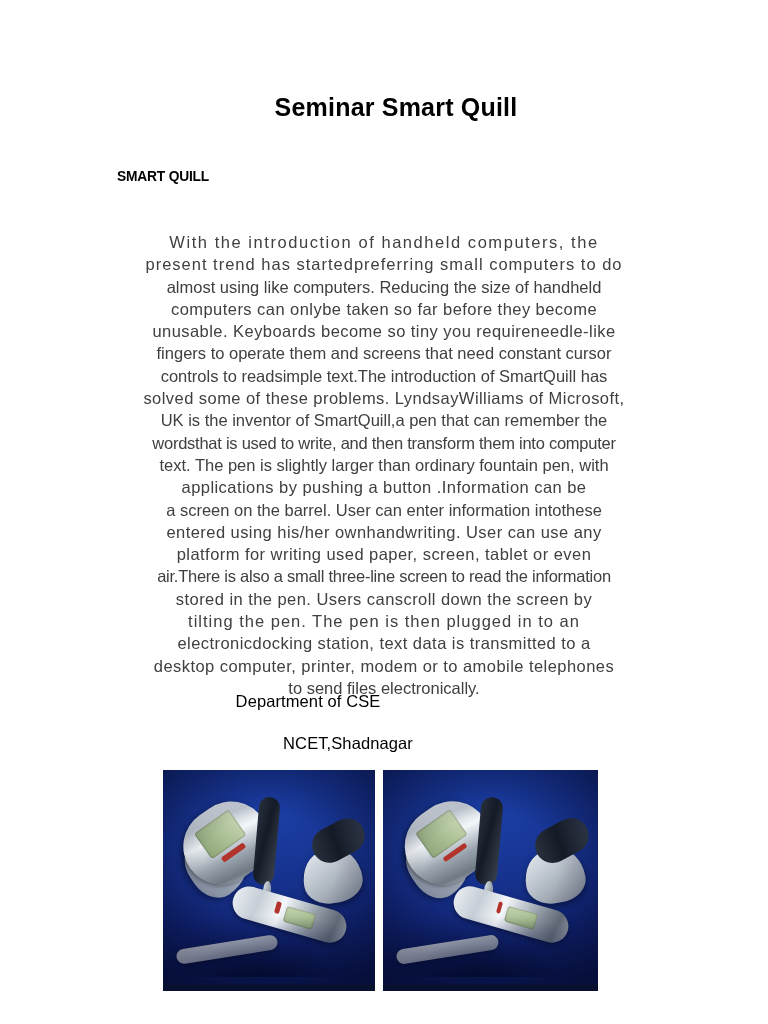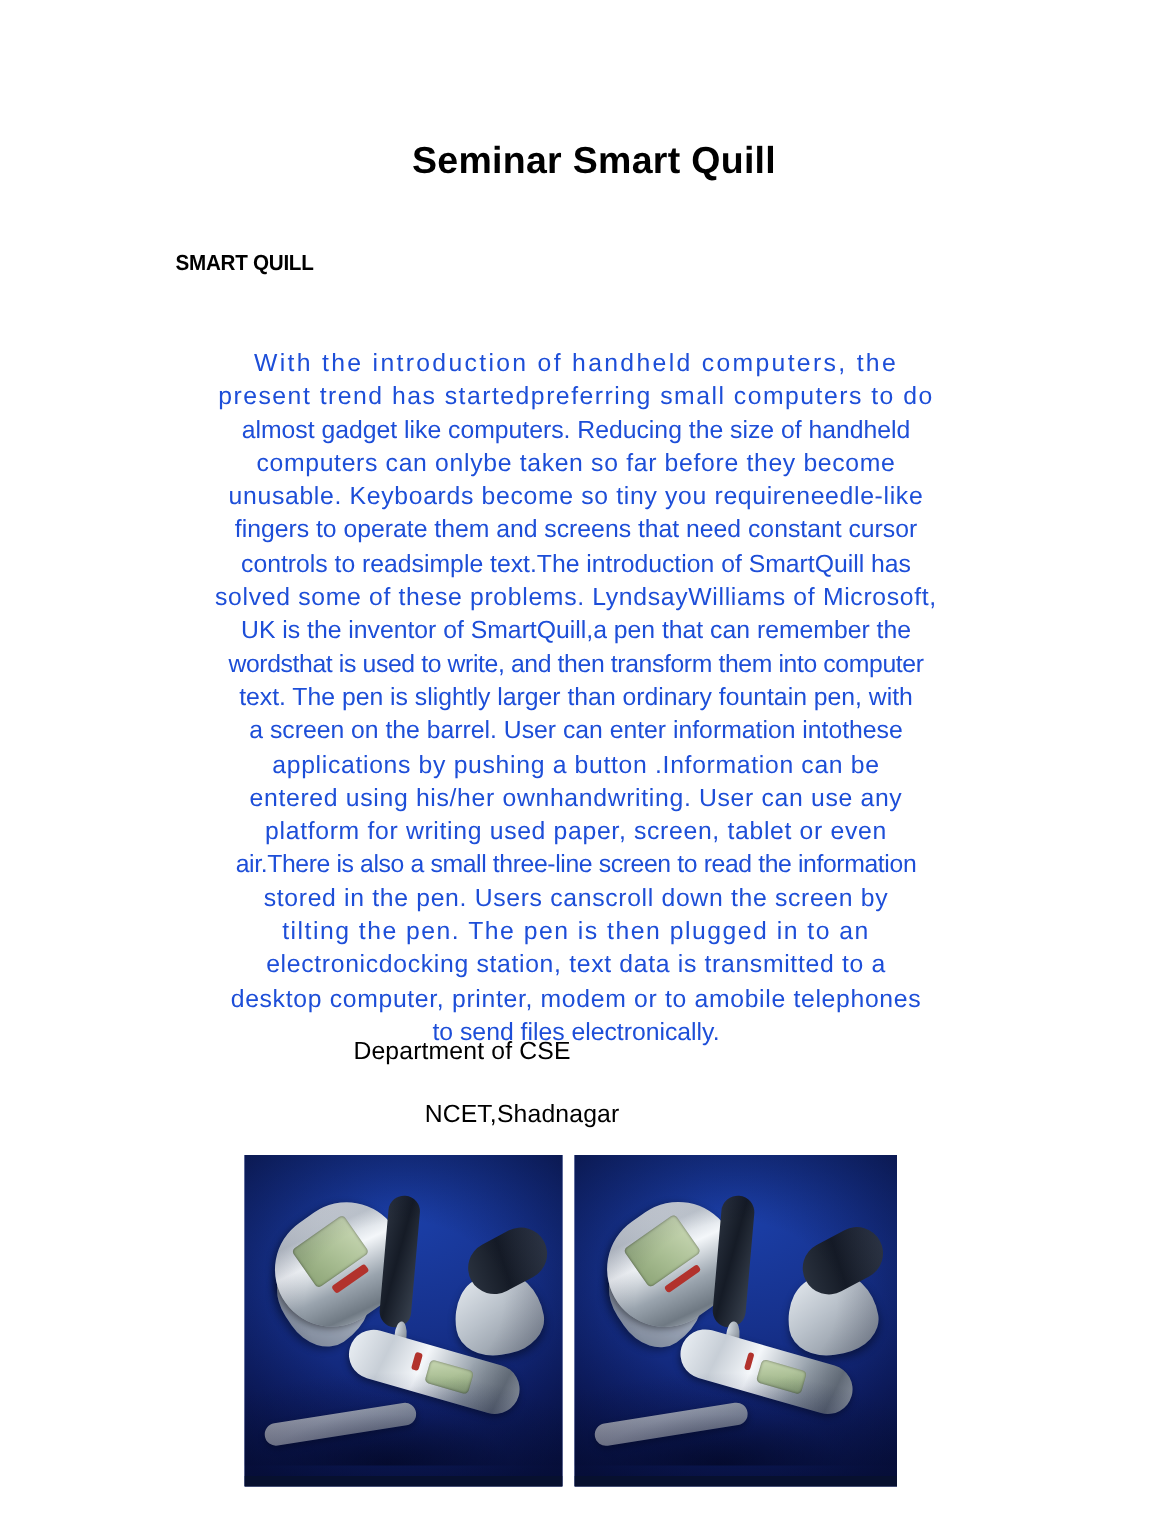--- a/index.html
+++ b/index.html
@@ -54,21 +54,21 @@
     left: 108px;
     top: 231px;
     width: 552px;
   }
   .tline {
     display: block;
     text-align: center;
     font-size: 16.5px;
     line-height: 22.3px;
     white-space: pre;
-    color: #1d4ed8;
+    color: #404040;
   }
   
   .t-w3   { letter-spacing: 1.55px; font-weight: 500; }
   .t-w2   { letter-spacing: 1.0px; }
   .t-w1   { letter-spacing: 0.45px; }
   .t-n    { letter-spacing: 0px; }
   .t-t    { letter-spacing: -0.25px; }
 
   
   .footer-line {
@@ -197,31 +197,31 @@
 
 <div class="page">
 
   <div class="doc-title">Seminar Smart Quill</div>
 
   <div class="sub-heading">SMART QUILL</div>
 
   <div class="body-block">
     <span class="tline t-w3">With the introduction of handheld computers, the</span>
     <span class="tline t-w2">present trend has startedpreferring small computers to do</span>
-    <span class="tline t-n">almost gadget like computers. Reducing the size of handheld</span>
+    <span class="tline t-n">almost using like computers. Reducing the size of handheld</span>
     <span class="tline t-w1">computers can onlybe taken so far before they become</span>
     <span class="tline t-w1">unusable. Keyboards become so tiny you requireneedle-like</span>
     <span class="tline t-n">fingers to operate them and screens that need constant cursor</span>
     <span class="tline t-n">controls to readsimple text.The introduction of SmartQuill has</span>
     <span class="tline t-w1">solved some of these problems. LyndsayWilliams of Microsoft,</span>
     <span class="tline t-n">UK is the inventor of SmartQuill,a pen that can remember the</span>
     <span class="tline t-t">wordsthat is used to write, and then transform them into computer</span>
     <span class="tline t-n">text. The pen is slightly larger than ordinary fountain pen, with</span>
+    <span class="tline t-w1">applications by pushing a button .Information can be</span>
     <span class="tline t-n">a screen on the barrel. User can enter information intothese</span>
-    <span class="tline t-w1">applications by pushing a button .Information can be</span>
     <span class="tline t-w1">entered using his/her ownhandwriting. User can use any</span>
     <span class="tline t-w1">platform for writing used paper, screen, tablet or even</span>
     <span class="tline t-t">air.There is also a small three-line screen to read the information</span>
     <span class="tline t-w1">stored in the pen. Users canscroll down the screen by</span>
     <span class="tline t-w2">tilting the pen. The pen is then plugged in to an</span>
     <span class="tline t-w1">electronicdocking station, text data is transmitted to a</span>
     <span class="tline t-w1">desktop computer, printer, modem or to amobile telephones</span>
     <span class="tline t-n">to send files electronically.</span>
   </div>
 

